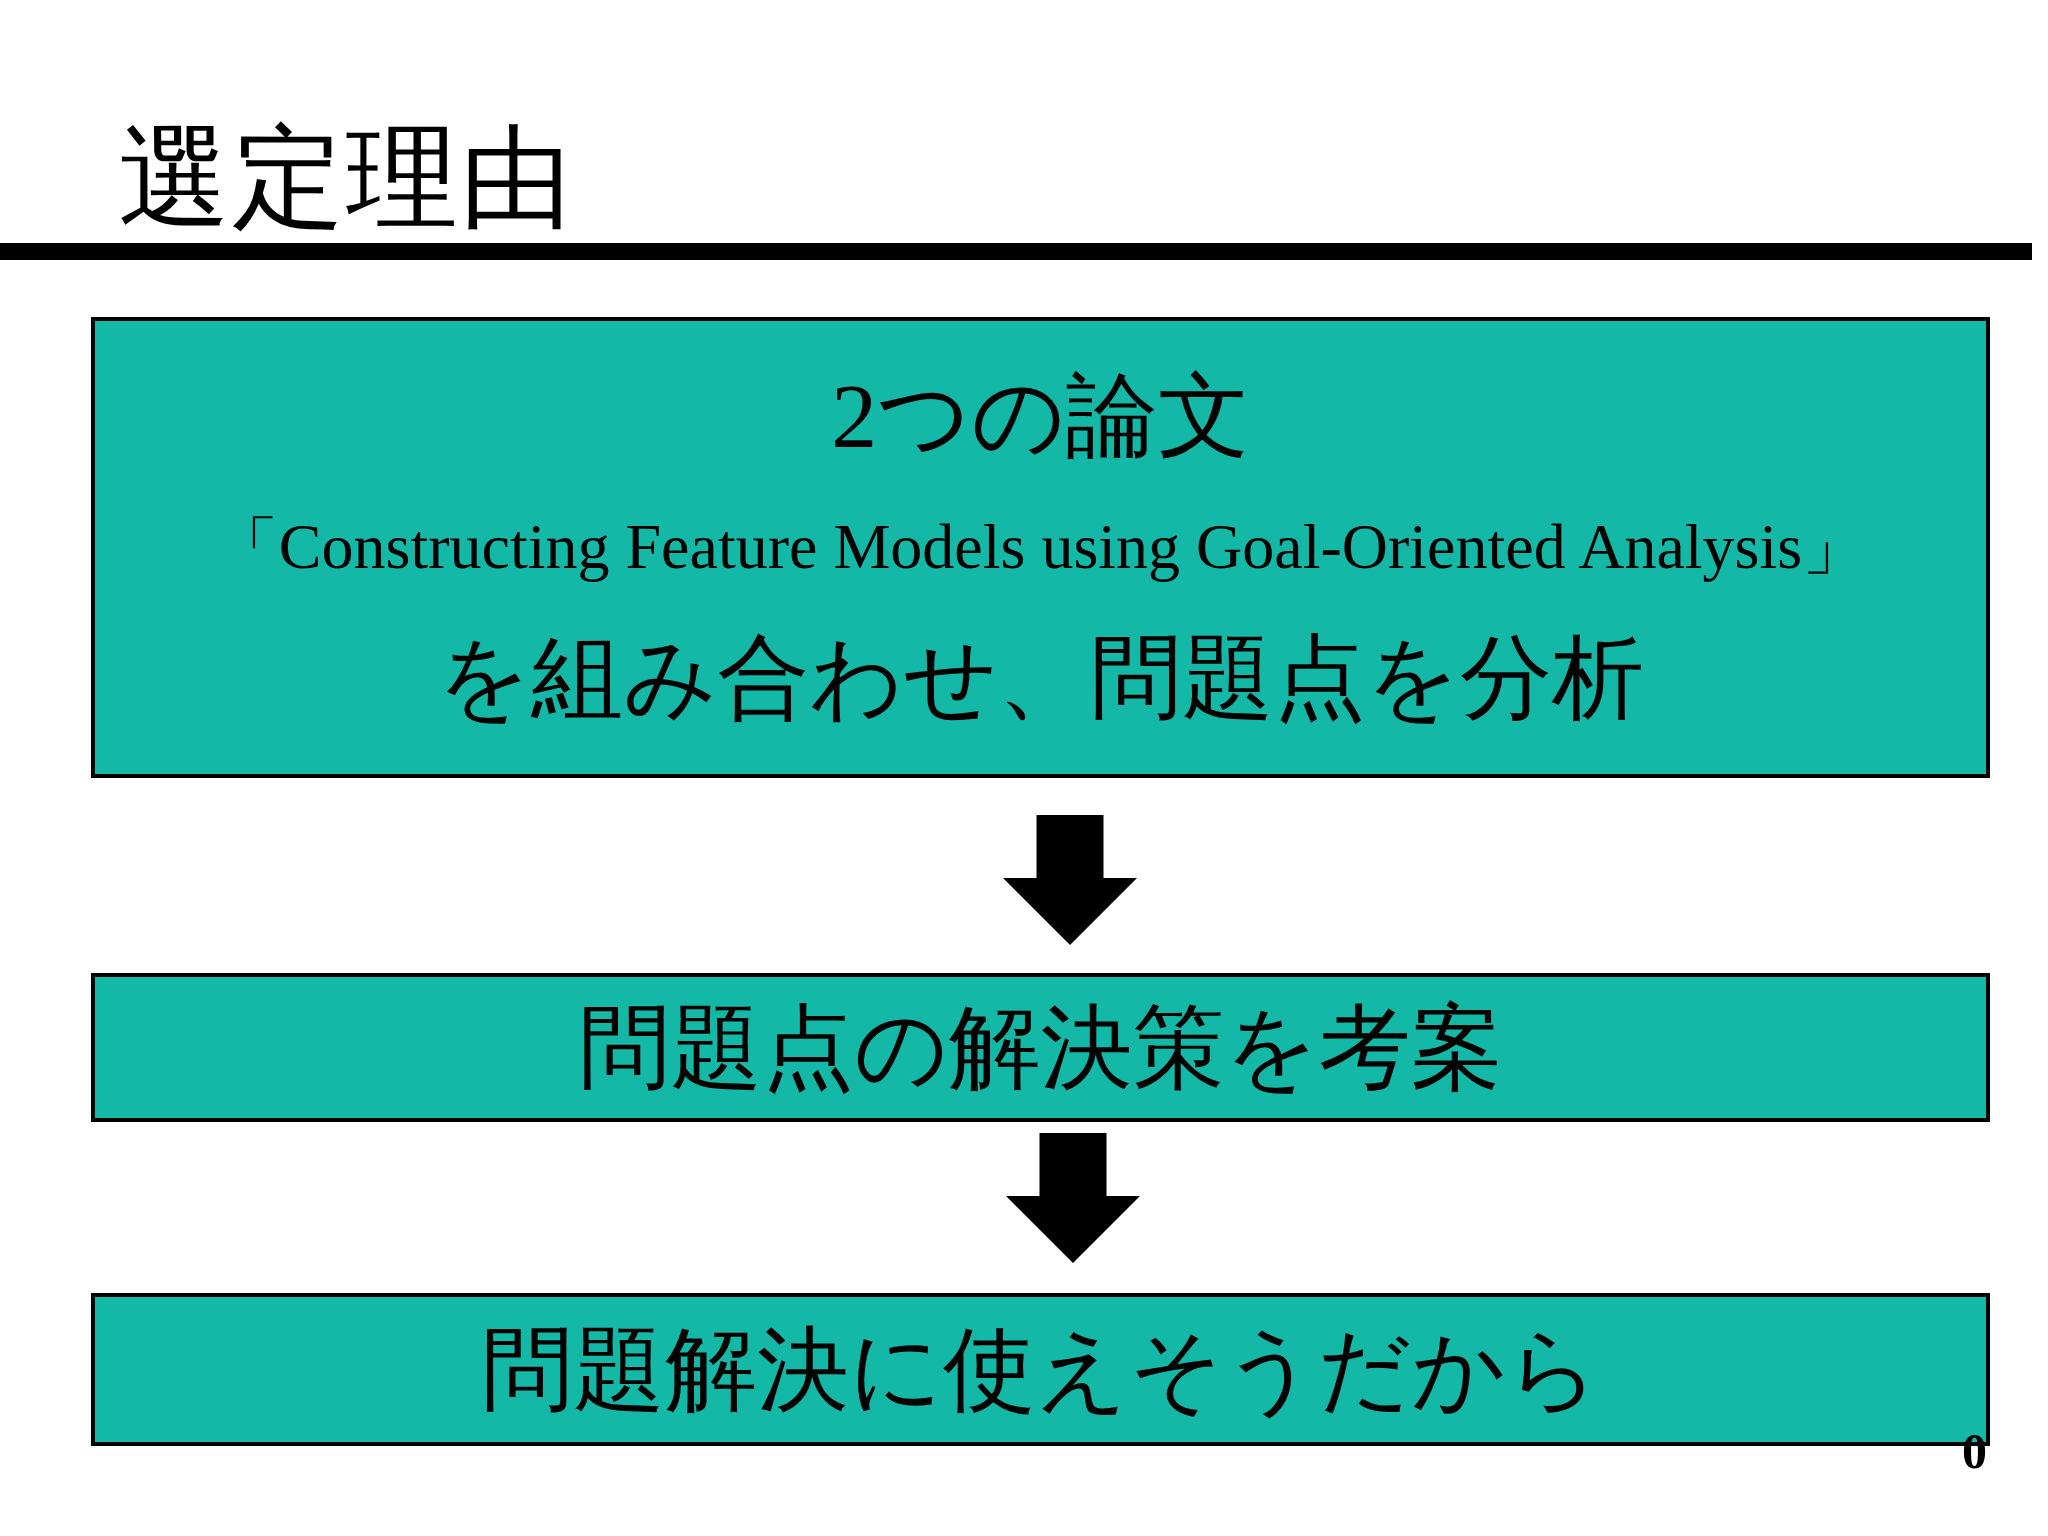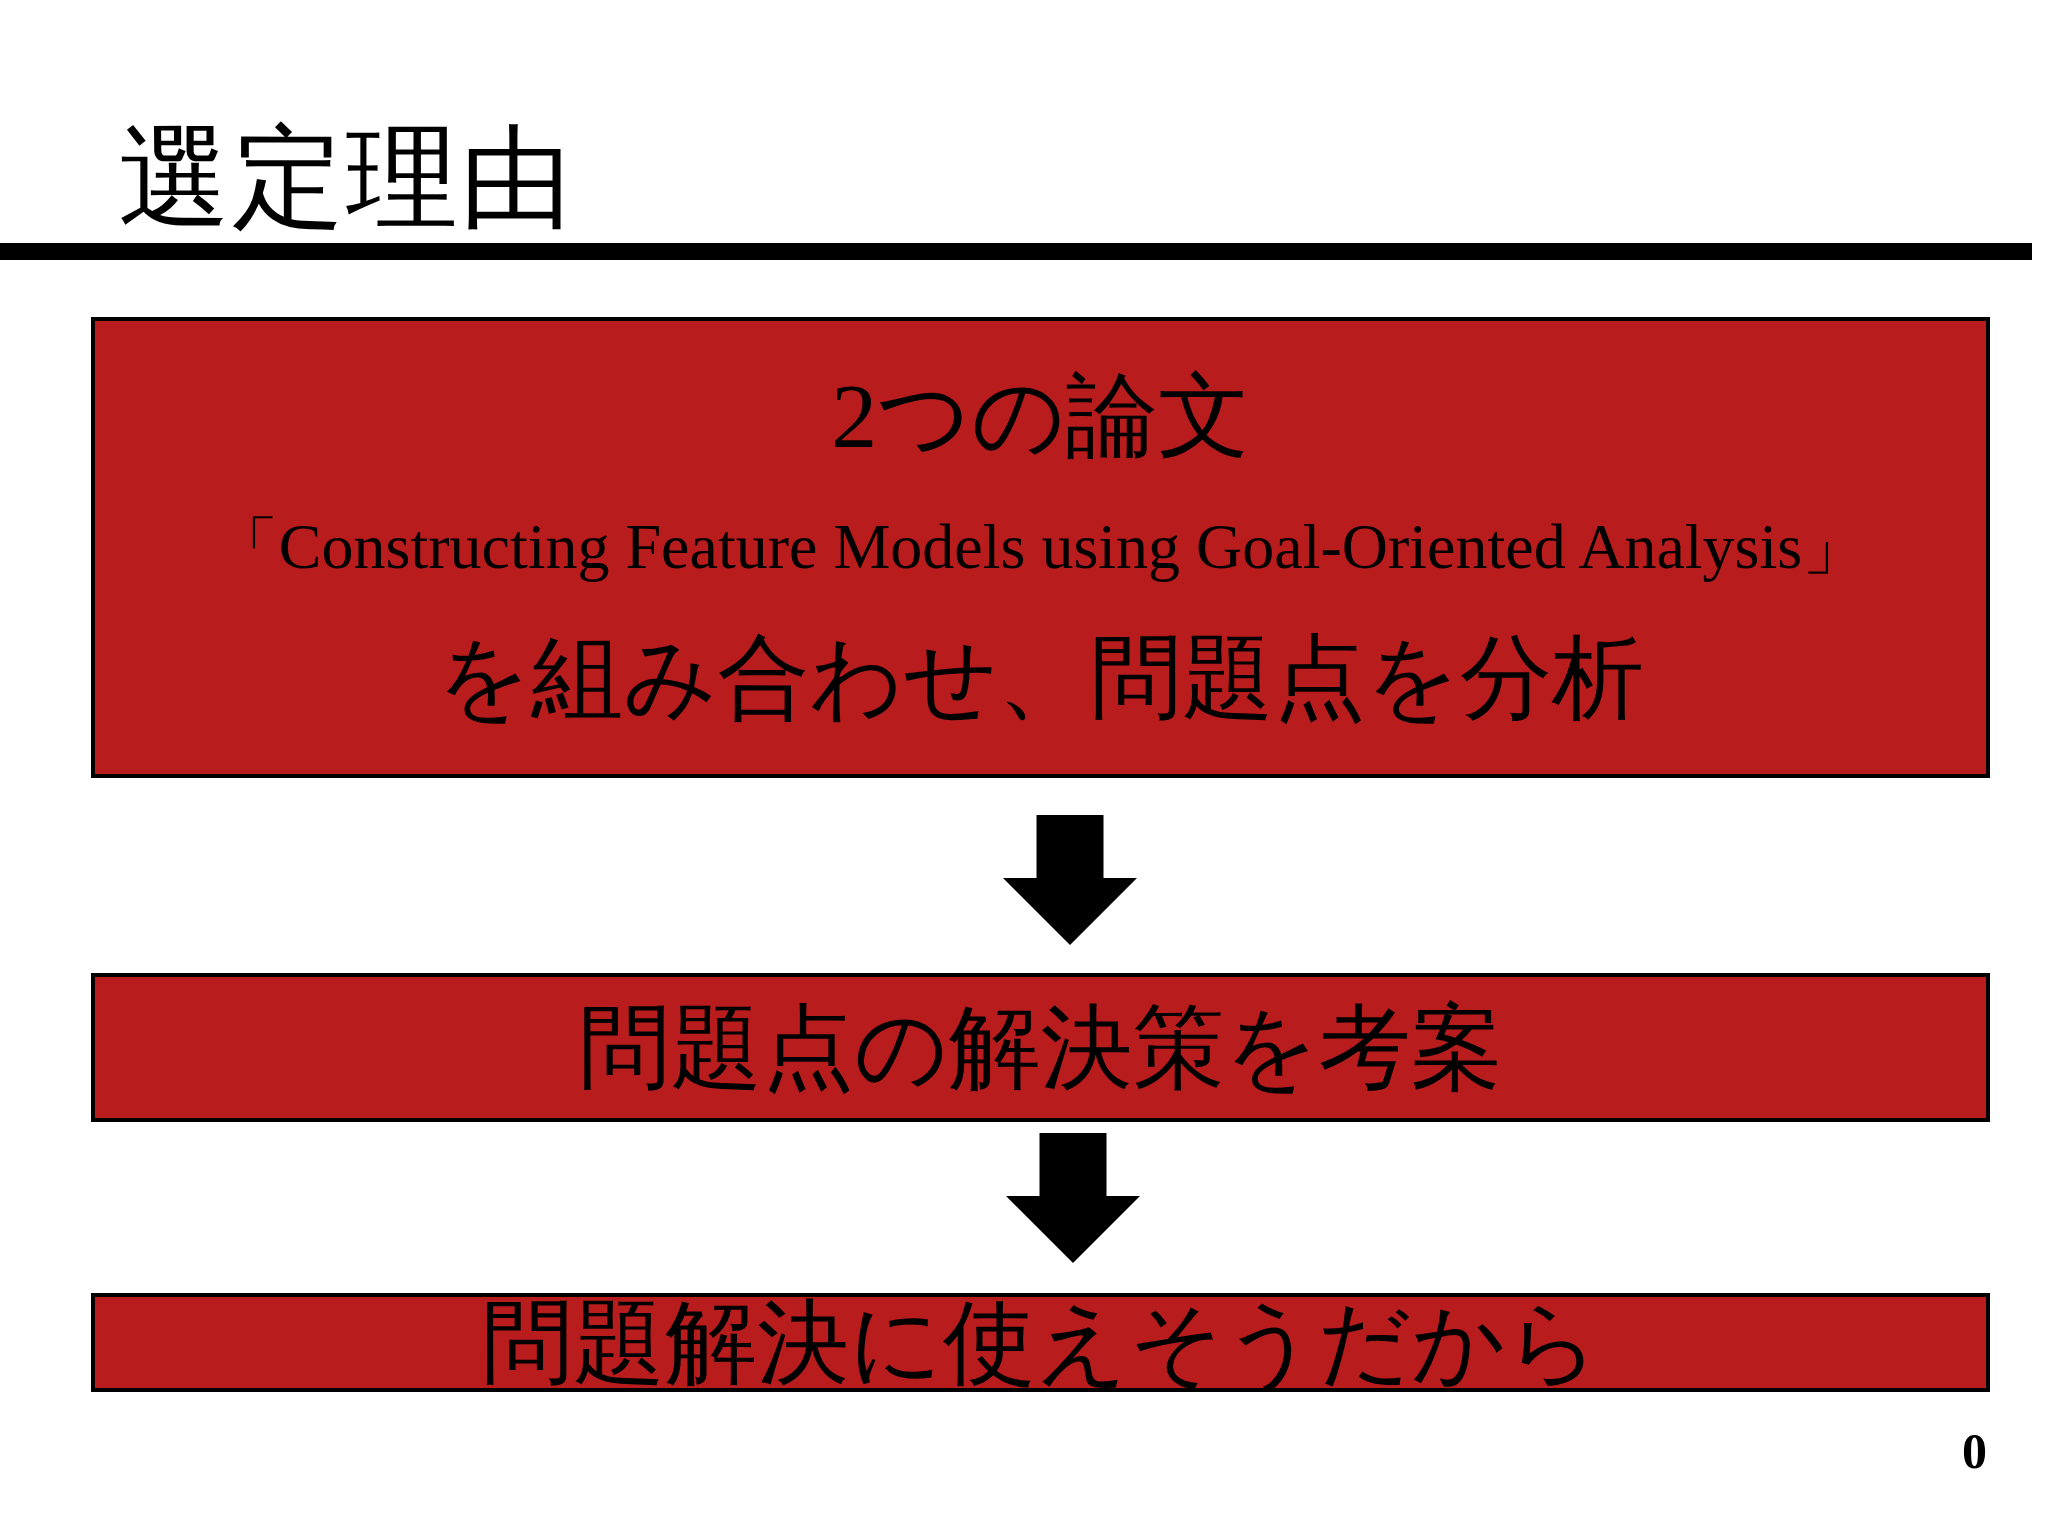--- a/index.html
+++ b/index.html
@@ -32,21 +32,21 @@
     top: 243px;
     width: 2032px;
     height: 17px;
     background: #000000;
   }
   .flow-box {
     position: absolute;
     left: 91px;
     width: 1899px;
     border: 4px solid #000000;
-    background: #b91c1c;
+    background: #14b8a6;
     box-sizing: border-box;
     display: flex;
     flex-direction: column;
     align-items: center;
     justify-content: space-evenly;
     text-align: center;
   }
   .box-papers {
     top: 317px;
     height: 461px;
@@ -63,21 +63,21 @@
   }
   .box-single {
     justify-content: center;
   }
   .box-solution {
     top: 973px;
     height: 149px;
   }
   .box-reason {
     top: 1293px;
-    height: 99px;
+    height: 153px;
   }
   .box-single .jp-big {
     font-size: 92px;
     line-height: 1;
     white-space: nowrap;
   }
   .down-arrow {
     position: absolute;
     width: 134px;
     height: 130px;

